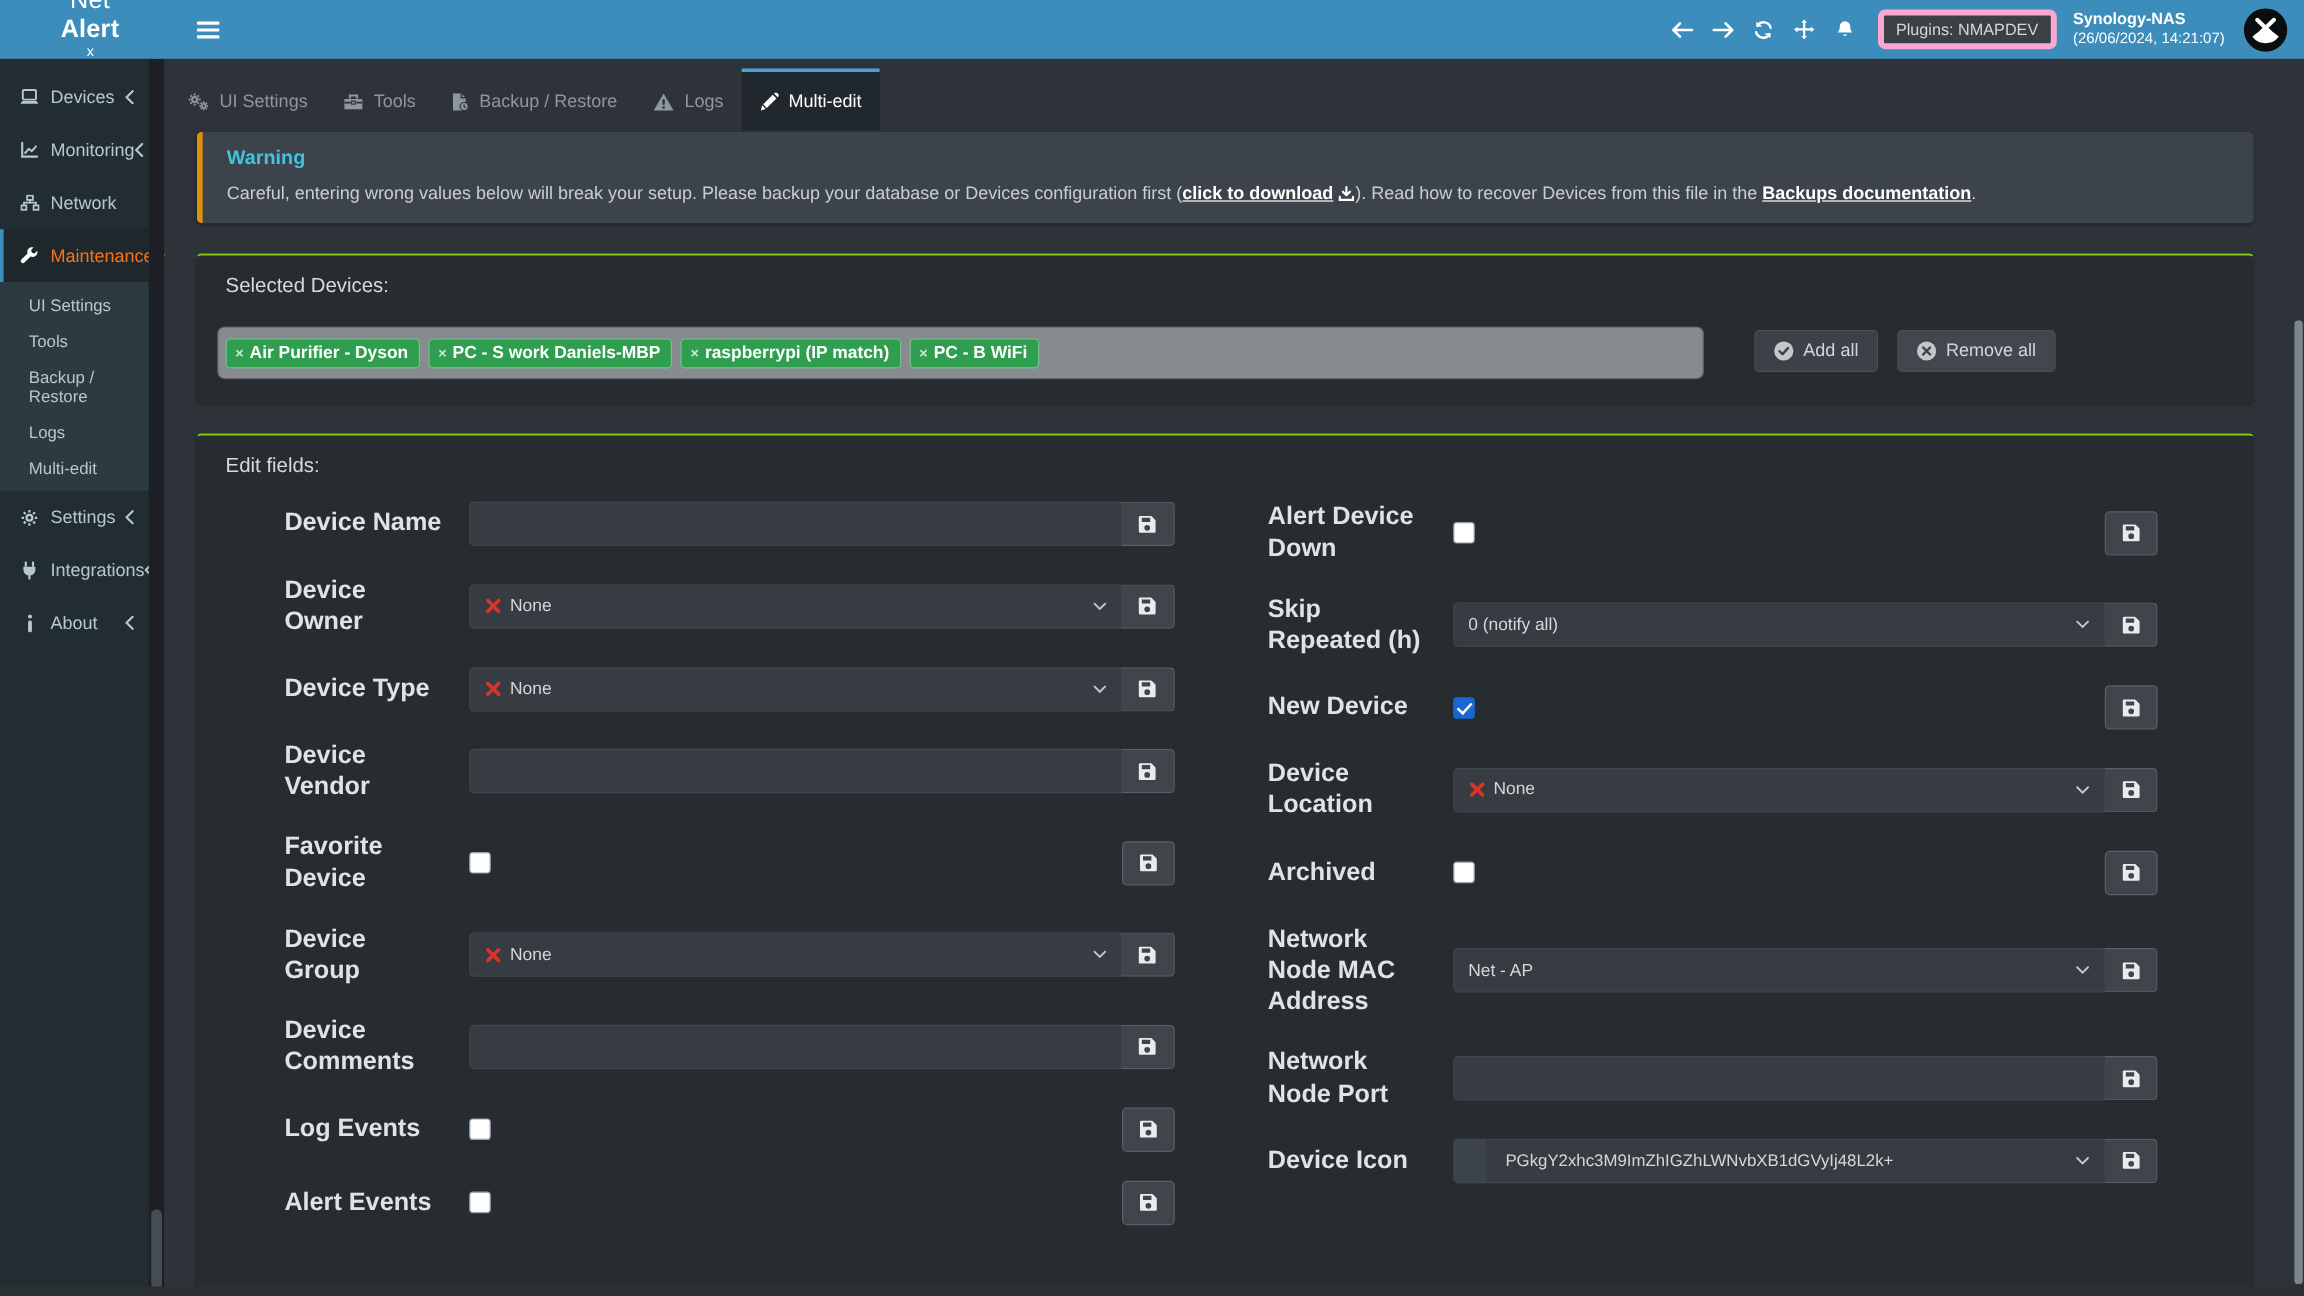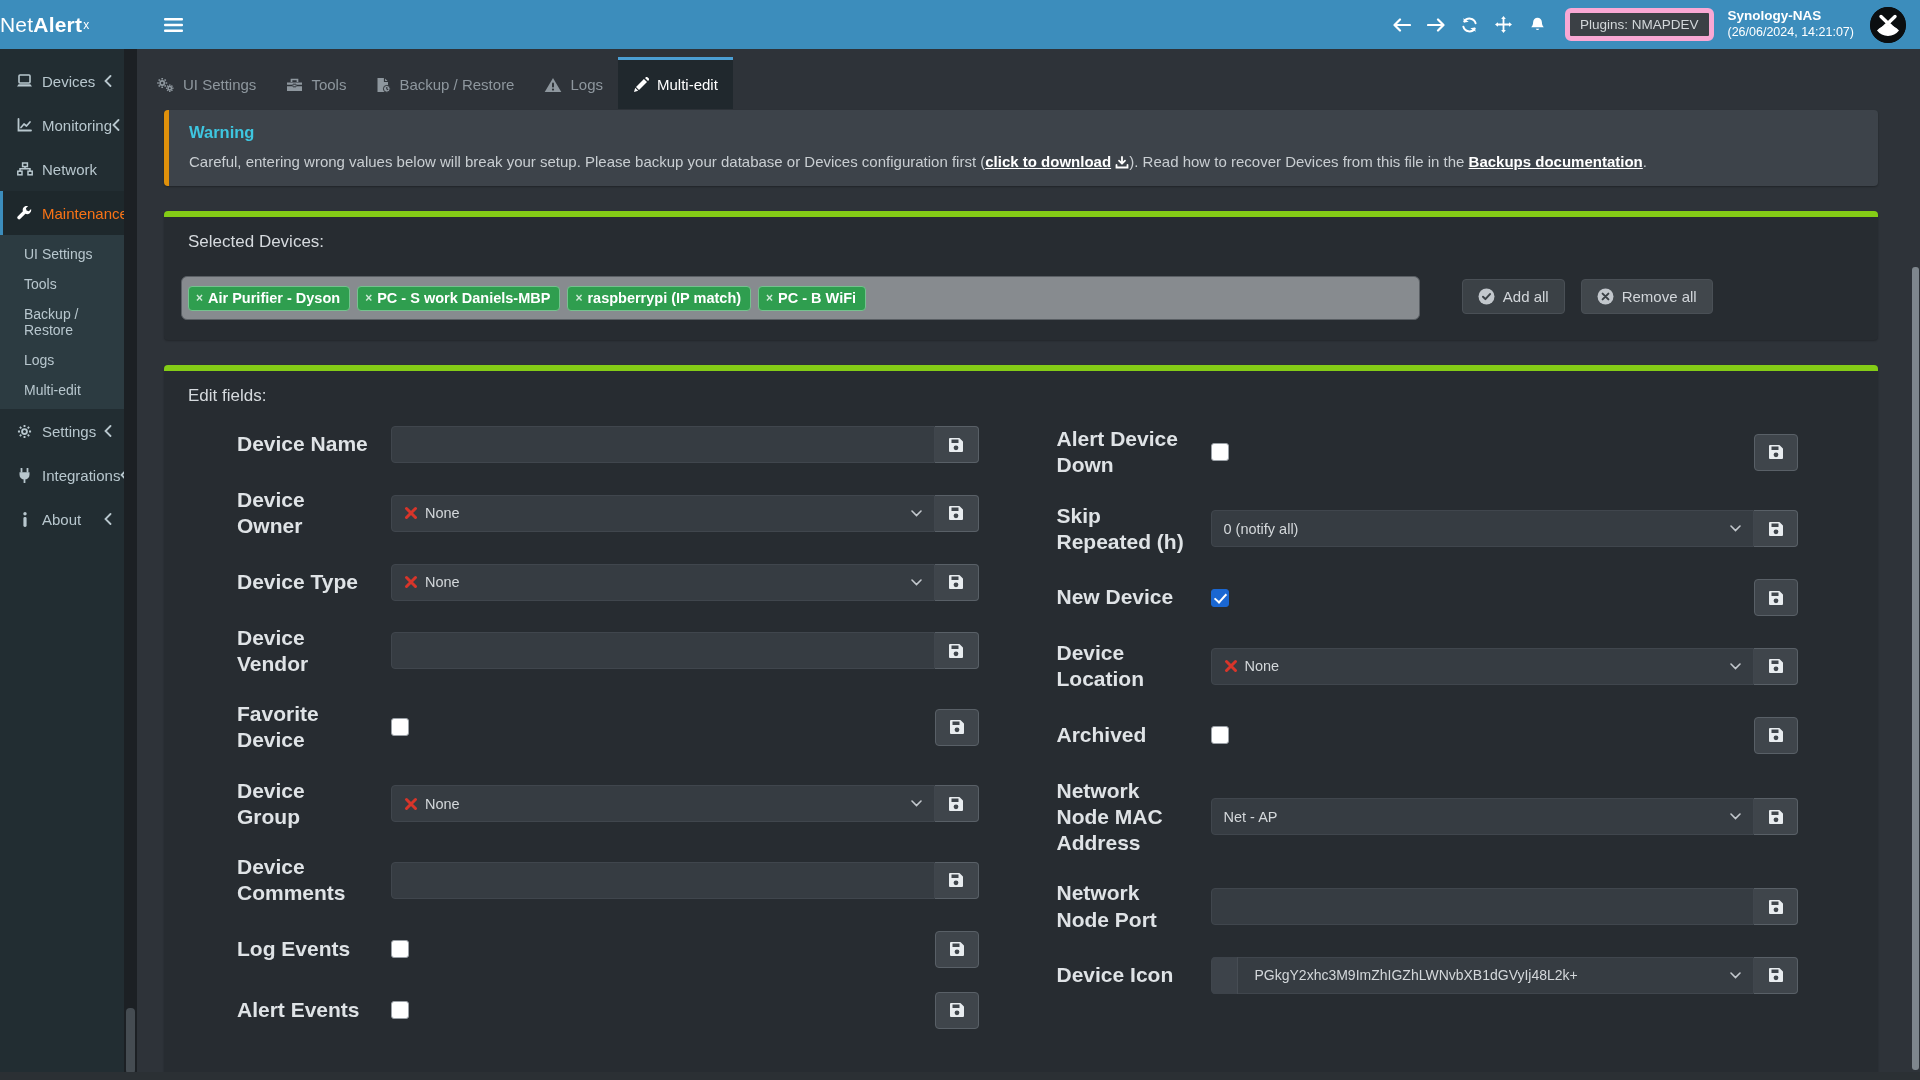--- a/index.html
+++ b/index.html
@@ -3,21 +3,21 @@
 <meta charset="utf-8">
 <style>
   * { margin:0; padding:0; box-sizing:border-box; }
   html,body { width:1920px; height:1080px; overflow:hidden; }
   body {
     font-family:"Liberation Sans","DejaVu Sans",sans-serif;
     background:#2e3339; color:#c9ced3; font-size:15px;
   }
   
   .nav { display:flex; height:49px; background:#3c8dbc; align-items:stretch; position:relative; z-index:5;}
-  .logo { width:150px; display:flex; align-items:center; justify-content:flex-start; color:#fff; font-size:21px; letter-spacing:.2px;}
+  .logo { width:150px; display:flex; align-items:center; justify-content:flex-end; color:#fff; font-size:21px; letter-spacing:.2px;flex-direction:column;}
   .logo .lt { font-weight:300;}
   .logo .lb { font-weight:700;}
   .logo .ls { font-size:12px; vertical-align:super; line-height:1; margin-left:1px;}
   .nav-main { flex:1; display:flex; align-items:center; padding:0 14px 0 0;}
   .burger { width:46px; height:49px; display:flex; align-items:center; justify-content:center; cursor:pointer;}
   .nav-spacer { flex:1;}
   .nav-ic { width:34px; height:49px; display:flex; align-items:center; justify-content:center; cursor:pointer;}
   .badge-plugins {
     font-family:Liberation Sans, sans-serif; font-size:13.5px;
     background:#3b4045; color:#d3d7da; border:5px solid #f9a8d4; border-radius:6px;
@@ -45,21 +45,21 @@
   .tabbar { display:flex; align-items:stretch; height:52px; margin:8px 4px 0 4px;}
   .tab { display:flex; align-items:center; gap:8px; padding:0 15px; color:#8e979e; font-size:15px; cursor:pointer; border-top:3px solid transparent;}
   .tab svg { flex-shrink:0;}
   .tab.active { background:#20282d; color:#fff; border-top-color:#4b9fd4;}
   
   .scrollarea { padding:1px 42px 0 27px; height:963px; overflow:hidden;}
   .warnbox { background:#3d434a; border-left:5px solid #e0910b; border-radius:4px; padding:13px 20px 16px 20px; box-shadow:0 1px 2px rgba(0,0,0,.3);}
   .warnbox .wtitle { color:#3ec6e0; font-weight:700; font-size:16.5px; margin-bottom:11px;}
   .warnbox .wtext { font-size:15px; color:#c9ced2;}
   .warnbox a { color:#fff; font-weight:700; text-decoration:underline; cursor:pointer;}
-  .panel { background:#272c31; border-top:6px solid #84cc16; border-radius:4px; margin-top:25px; box-shadow:0 1px 2px rgba(0,0,0,.25);}
+  .panel { background:#272c31; border-top:2px solid #84cc16; border-radius:4px; margin-top:25px; box-shadow:0 1px 2px rgba(0,0,0,.25);}
   .phead { padding:15px 14px 10px 24px; font-size:17px; color:#d6dade;}
   
   .selrow { display:flex; align-items:flex-start; padding:14px 0 20px 17px;}
   .tagbox { width:73%; min-height:44px; background:#878b8f; border:1px solid #5a5f64; border-radius:6px; padding:5px 6px; display:flex; align-items:center; gap:7px; flex-wrap:wrap; cursor:text;}
   .tag { background:#2f9e4f; border:1px solid #74c28e; border-radius:4px; color:#fff; font-weight:700; font-size:14.5px; padding:3px 9px 4px 7px; display:flex; align-items:center; gap:5px; white-space:nowrap;}
   .tag .tx { color:#cfe9d8; font-size:12px; font-weight:700; cursor:pointer;}
   .selbtns { display:flex; gap:16px; margin-left:42px; padding-top:3px;}
   .gbtn { display:flex; gap:8px; background:#3b4146; border:1px solid #4a5056; color:#d2d6da; font-size:15px; padding:8px 15px; border-radius:4px; cursor:pointer;}
   .gbtn.lighter { background:#41474c;}
   

